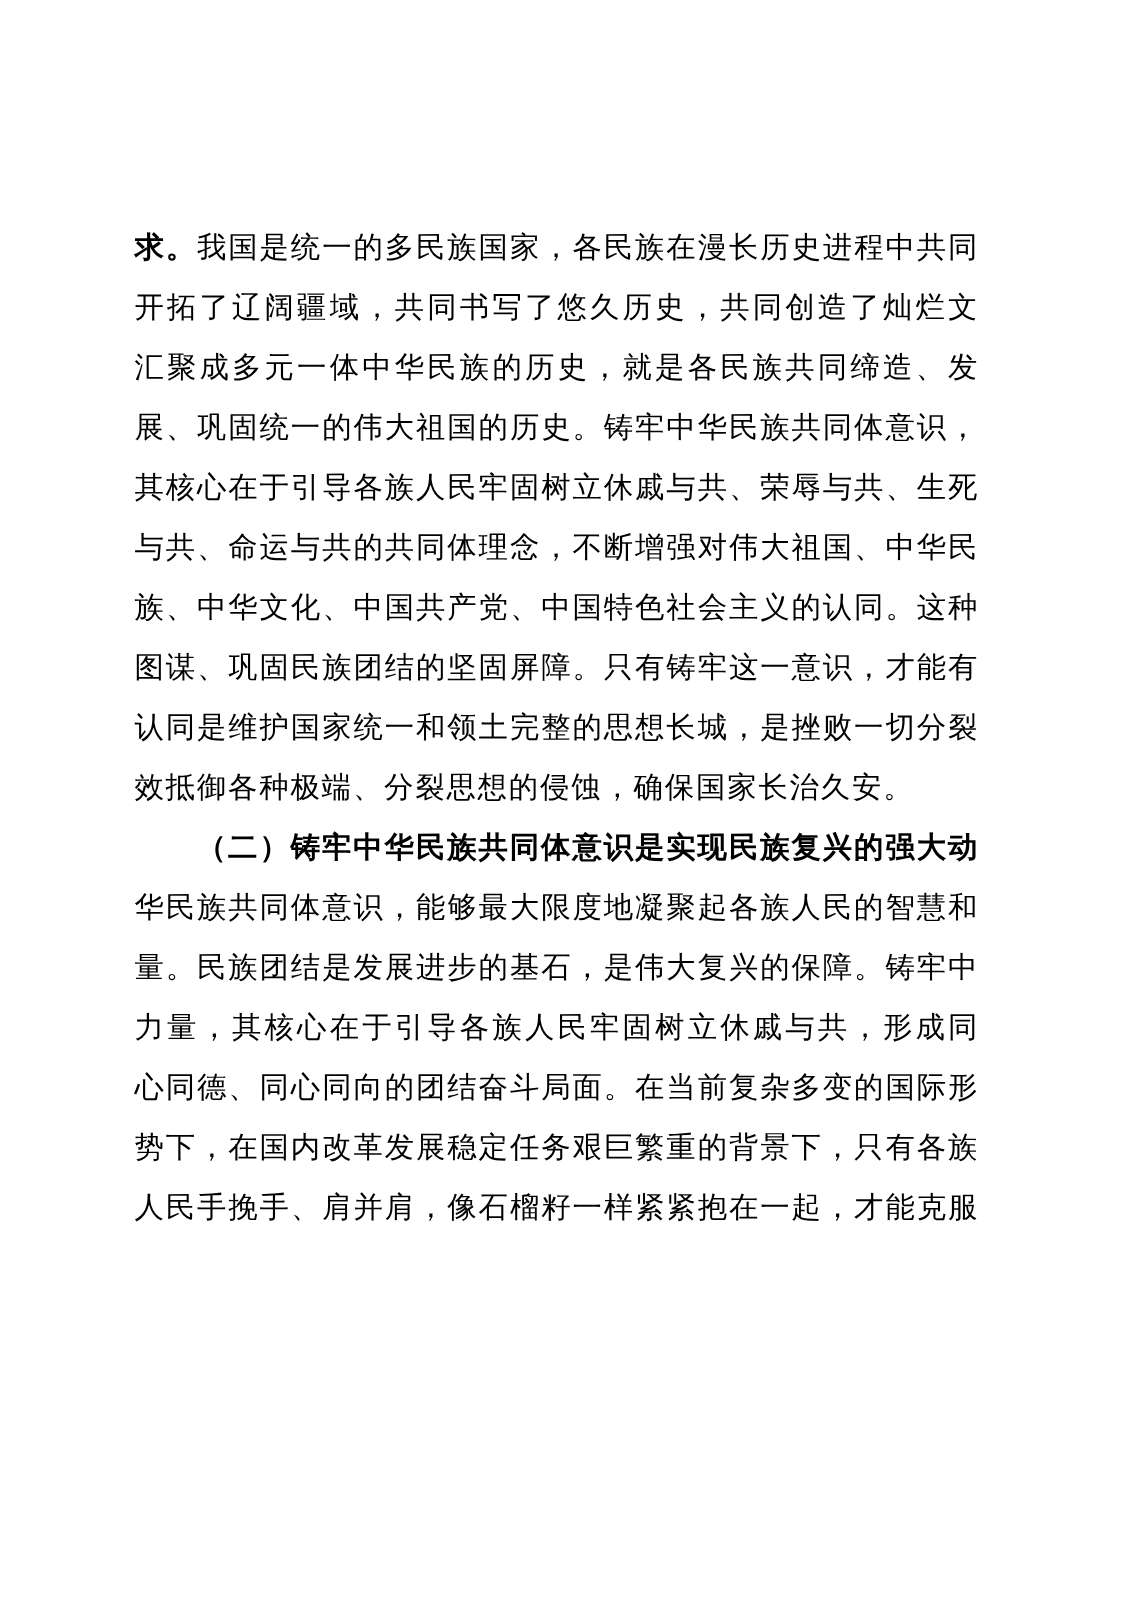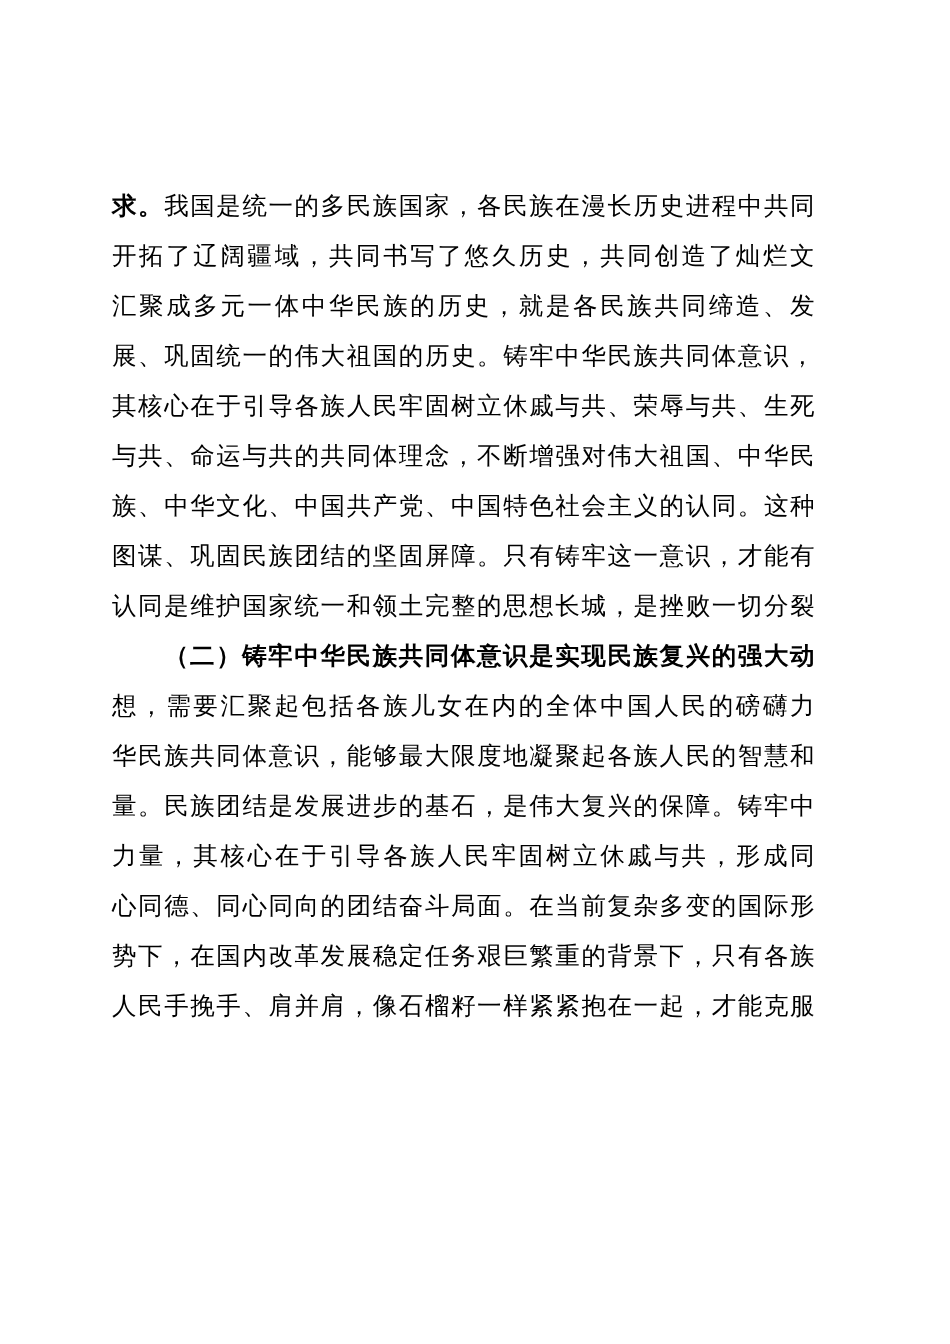--- a/index.html
+++ b/index.html
@@ -47,24 +47,24 @@
   <div>
     <div class="line justify"><span class="b">求。</span><span>我国是统一的多民族国家，各民族在漫长历史进程中共同</span></div>
     <div class="line justify"><span>开拓了辽阔疆域，共同书写了悠久历史，共同创造了灿烂文</span></div>
     <div class="line justify"><span>汇聚成多元一体中华民族的历史，就是各民族共同缔造、发</span></div>
     <div class="line justify"><span>展、巩固统一的伟大祖国的历史。铸牢中华民族共同体意识，</span></div>
     <div class="line justify"><span>其核心在于引导各族人民牢固树立休戚与共、荣辱与共、生死</span></div>
     <div class="line justify"><span>与共、命运与共的共同体理念，不断增强对伟大祖国、中华民</span></div>
     <div class="line justify"><span>族、中华文化、中国共产党、中国特色社会主义的认同。这种</span></div>
     <div class="line justify"><span>图谋、巩固民族团结的坚固屏障。只有铸牢这一意识，才能有</span></div>
     <div class="line justify"><span>认同是维护国家统一和领土完整的思想长城，是挫败一切分裂</span></div>
+    <div class="line"><span>效抵御各种极端、分裂思想的侵蚀，确保国家长治久安。</span></div>
   </div>
   <div>
     <div class="line justify indent"><span class="b">（二）铸牢中华民族共同体意识是实现民族复兴的强大动</span></div>
-    <div class="line justify"><span>想，需要汇聚起包括各族儿女在内的全体中国人民的磅礴力</span></div>
     <div class="line justify"><span>华民族共同体意识，能够最大限度地凝聚起各族人民的智慧和</span></div>
     <div class="line justify"><span>量。民族团结是发展进步的基石，是伟大复兴的保障。铸牢中</span></div>
     <div class="line justify"><span>力量，其核心在于引导各族人民牢固树立休戚与共，形成同</span></div>
     <div class="line justify"><span>心同德、同心同向的团结奋斗局面。在当前复杂多变的国际形</span></div>
     <div class="line justify"><span>势下，在国内改革发展稳定任务艰巨繁重的背景下，只有各族</span></div>
     <div class="line justify"><span>人民手挽手、肩并肩，像石榴籽一样紧紧抱在一起，才能克服</span></div>
   </div>
 </div>
 
 </body></html>

